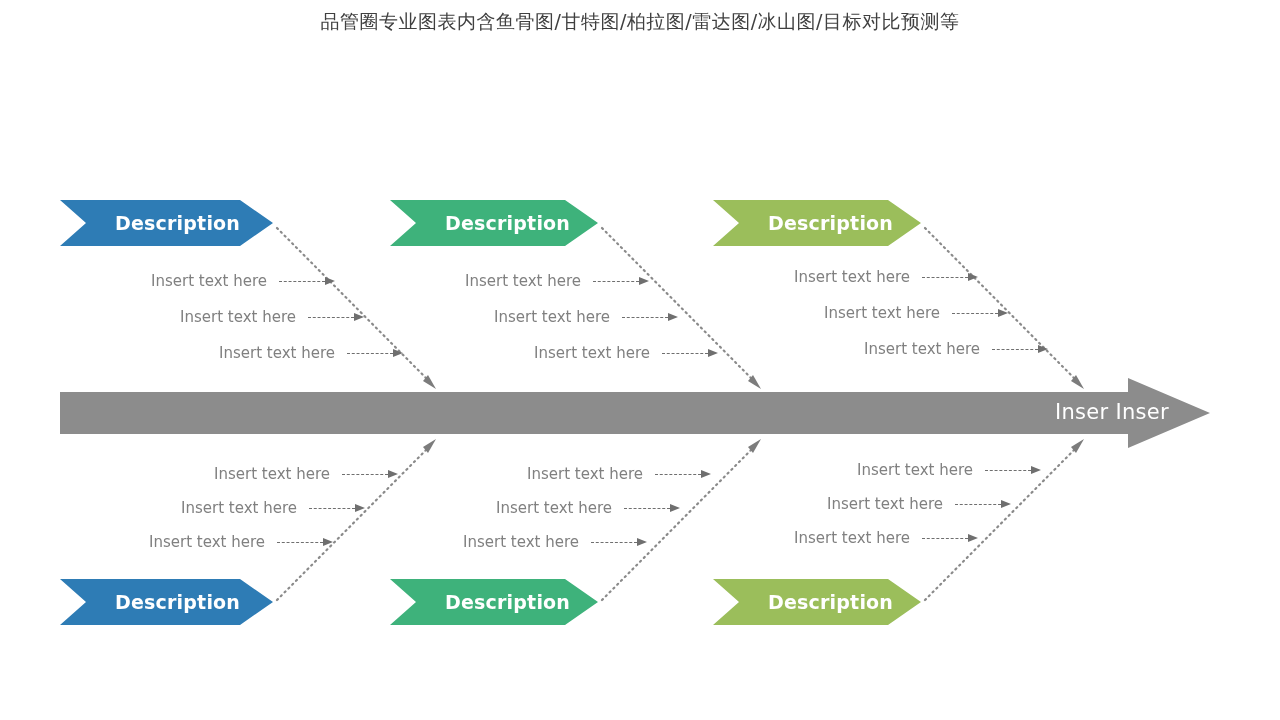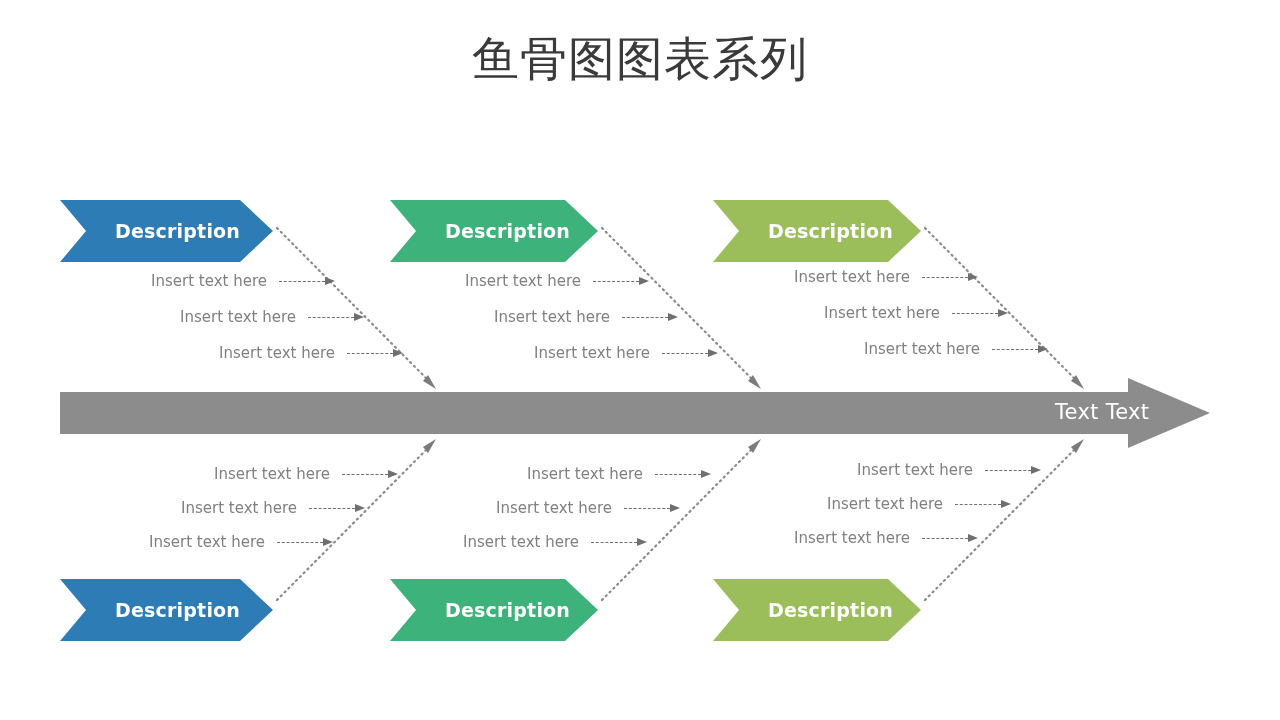--- a/index.html
+++ b/index.html
@@ -54,21 +54,21 @@
   }
   #diagram-svg {
     position: absolute;
     left: 0;
     top: 0;
   }
 
   
   .banner {
     position: absolute;
-    height: 62px;
+    height: 46px;
     display: flex;
     align-items: center;
     box-sizing: border-box;
     padding-left: 55px;
     clip-path: polygon(0 0, calc(100% - 33px) 0, 100% 50%, calc(100% - 33px) 100%, 0 100%, 26px 50%);
   }
   .banner-label {
     color: #ffffff;
     font-size: 19px;
     font-weight: bold;
@@ -125,21 +125,21 @@
     font-size: 21px;
     font-weight: 400;
     letter-spacing: 0.3px;
     font-family: "DejaVu Sans", "Liberation Sans", sans-serif;
   }
 </style>
 </head>
 <body>
 
 <div id="header">
-  <h1 id="page-title">鱼骨图图表系列</h1>
+  <p id="page-subtitle">品管圈专业图表内含鱼骨图/甘特图/柏拉图/雷达图/冰山图/目标对比预测等</p>
 </div>
 
 <div id="diagram">
 
   <svg id="diagram-svg" width="1280" height="720" viewBox="0 0 1280 720">
 
     <path id="spine-arrow" d="M 60,392 L 1128,392 L 1128,378 L 1210,413 L 1128,448 L 1128,434 L 60,434 Z" fill="#8C8C8C"></path>
 
     <g>
       <line x1="277" y1="228" x2="430" y2="382" stroke="#8a8a8a" stroke-width="2.2" stroke-dasharray="1.2 4.2" stroke-linecap="round"></line>
@@ -161,21 +161,21 @@
     <g>
       <line x1="602" y1="600" x2="755" y2="446" stroke="#8a8a8a" stroke-width="2.2" stroke-dasharray="1.2 4.2" stroke-linecap="round"></line>
       <path d="M 761,439 L 748,447 L 753,453 Z" fill="#7c7c7c"></path>
     </g>
     <g>
       <line x1="925" y1="600" x2="1078" y2="446" stroke="#8a8a8a" stroke-width="2.2" stroke-dasharray="1.2 4.2" stroke-linecap="round"></line>
       <path d="M 1084,439 L 1071,447 L 1076,453 Z" fill="#7c7c7c"></path>
     </g>
   </svg>
 
-  <div id="spine-label">Text Text</div>
+  <div id="spine-label">Inser Inser</div>
 
   <div class="banner" style="left: 60px; top: 200px; width: 213px; background: rgb(46, 124, 181);">
     <span class="banner-label">Description</span>
   </div>
   <div class="banner" style="left: 390px; top: 200px; width: 208px; background: rgb(62, 178, 123);">
     <span class="banner-label">Description</span>
   </div>
   <div class="banner" style="left: 713px; top: 200px; width: 208px; background: rgb(155, 190, 91);">
     <span class="banner-label">Description</span>
   </div>

